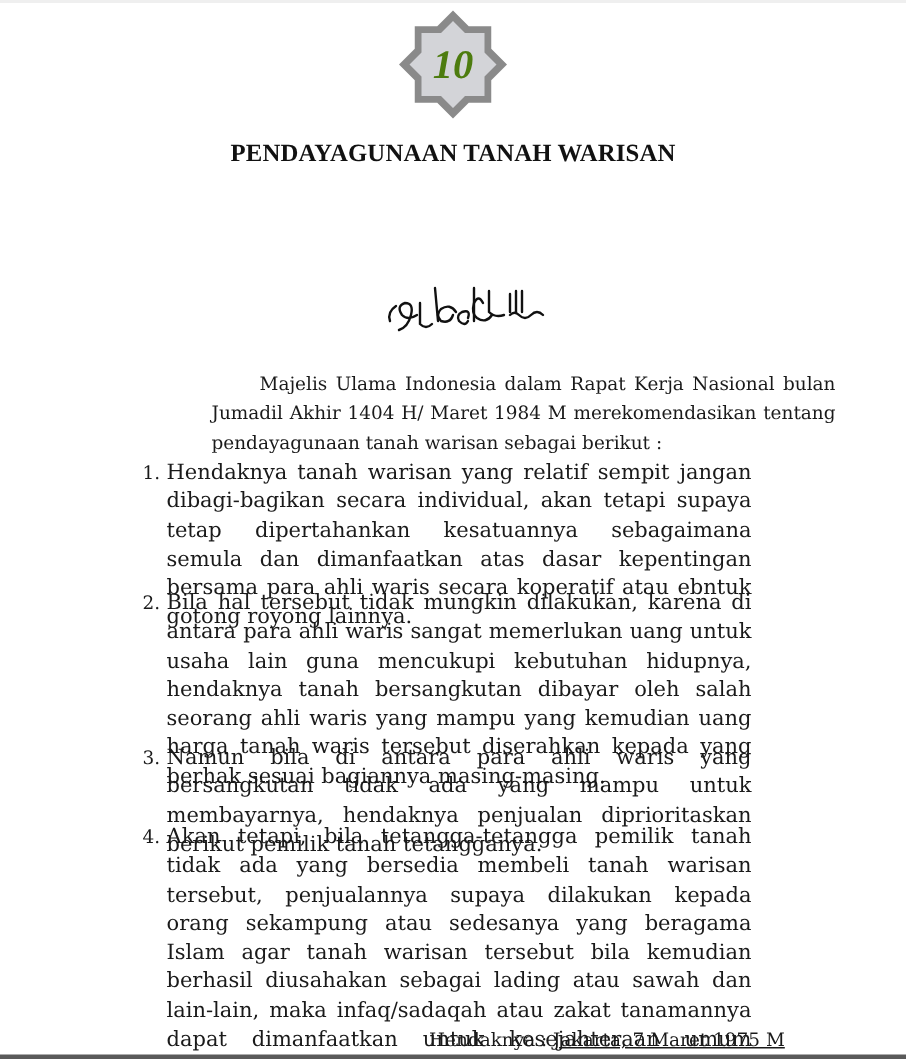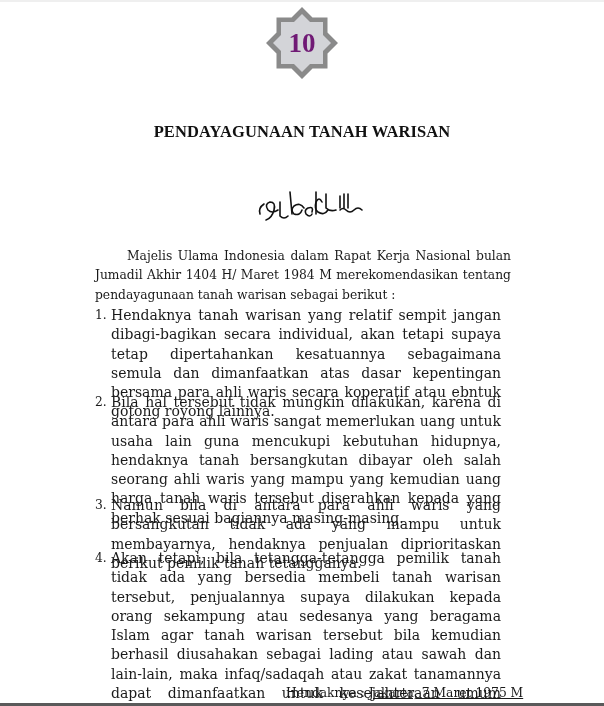--- a/index.html
+++ b/index.html
@@ -8,33 +8,33 @@
     position: relative;
     font-family: "DejaVu Serif", "Liberation Serif", serif;
     color: #1a1a1a;
   }
   .topline { position: absolute; left: 0; top: 0; width: 604px; height: 2px; background: #efefef; }
   .badge { position: absolute; left: 265px; top: 6px; width: 74px; height: 74px; }
   .badge svg { position: absolute; left: 0; top: 0; }
   .badge-num {
     position: absolute; left: 0; top: 0; width: 74px; height: 74px;
     display: flex; align-items: center; justify-content: center;
-    font-family: "Liberation Serif", serif; font-weight: bold; font-size: 27px; color: #701a75;
+    font-family: "Liberation Serif", serif; font-weight: bold; font-size: 27px; color: #4d7c0f; font-style: italic;
   }
   .title {
     position: absolute; left: 0; top: 92px; width: 604px; text-align: center;
     font-family: "Liberation Serif", serif; font-weight: bold; font-size: 16.5px;
-    letter-spacing: 0.1px; color: #111; margin-top: 30px;
+    letter-spacing: 0.1px; color: #111;
   }
   .basmalah { position: absolute; left: 250px; top: 180px; width: 120px; height: 50px; }
   .text {
     position: absolute; left: 95px; width: 416px;
     font-size: 12.3px; line-height: 19.3px; text-align: justify;
   }
-  .para { top: 247px; text-indent: 32px; text-align-last: left; }
+  .para { top: 247px; text-indent: 32px; text-align-last: left; margin-left: 46px; }
   .list-item { position: absolute; left: 95px; width: 416px; }
   .list-num {
     position: absolute; left: 0; top: 0; font-size: 12.3px; line-height: 19.3px;
   }
   .list-body {
     position: absolute; left: 16px; width: 390px; top: 0;
     font-size: 14px; line-height: 19.3px; text-align: justify; text-align-last: left;
   }
   .sig {
     position: absolute; left: 286px; top: 684px; font-size: 12.3px; line-height: 19px; white-space: nowrap;

